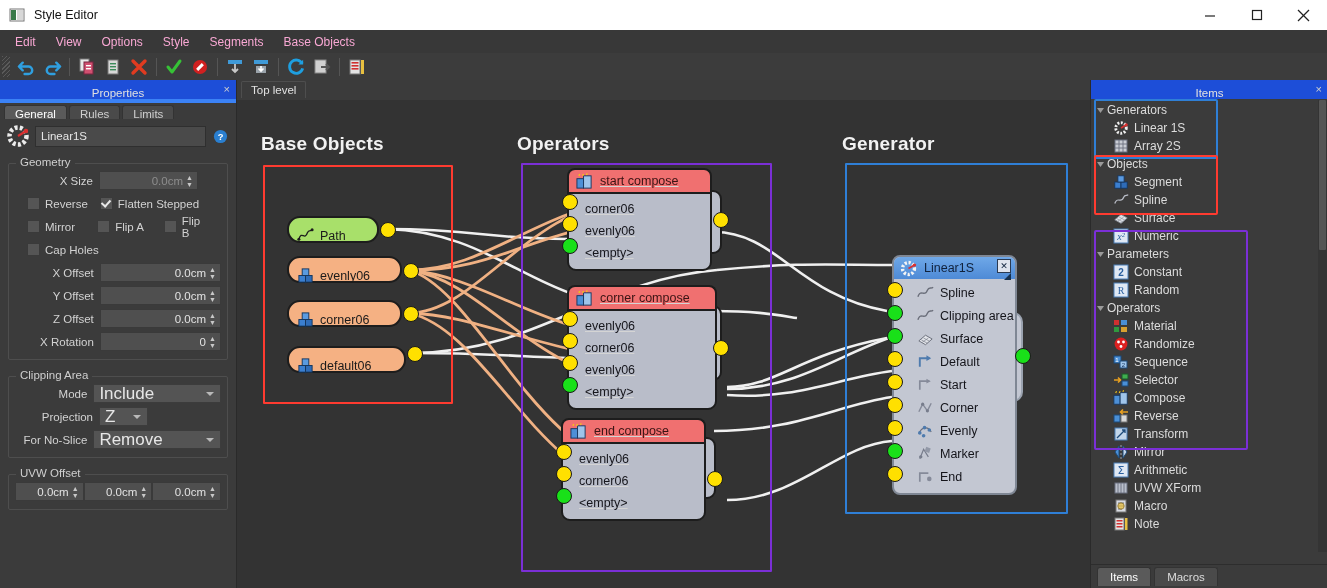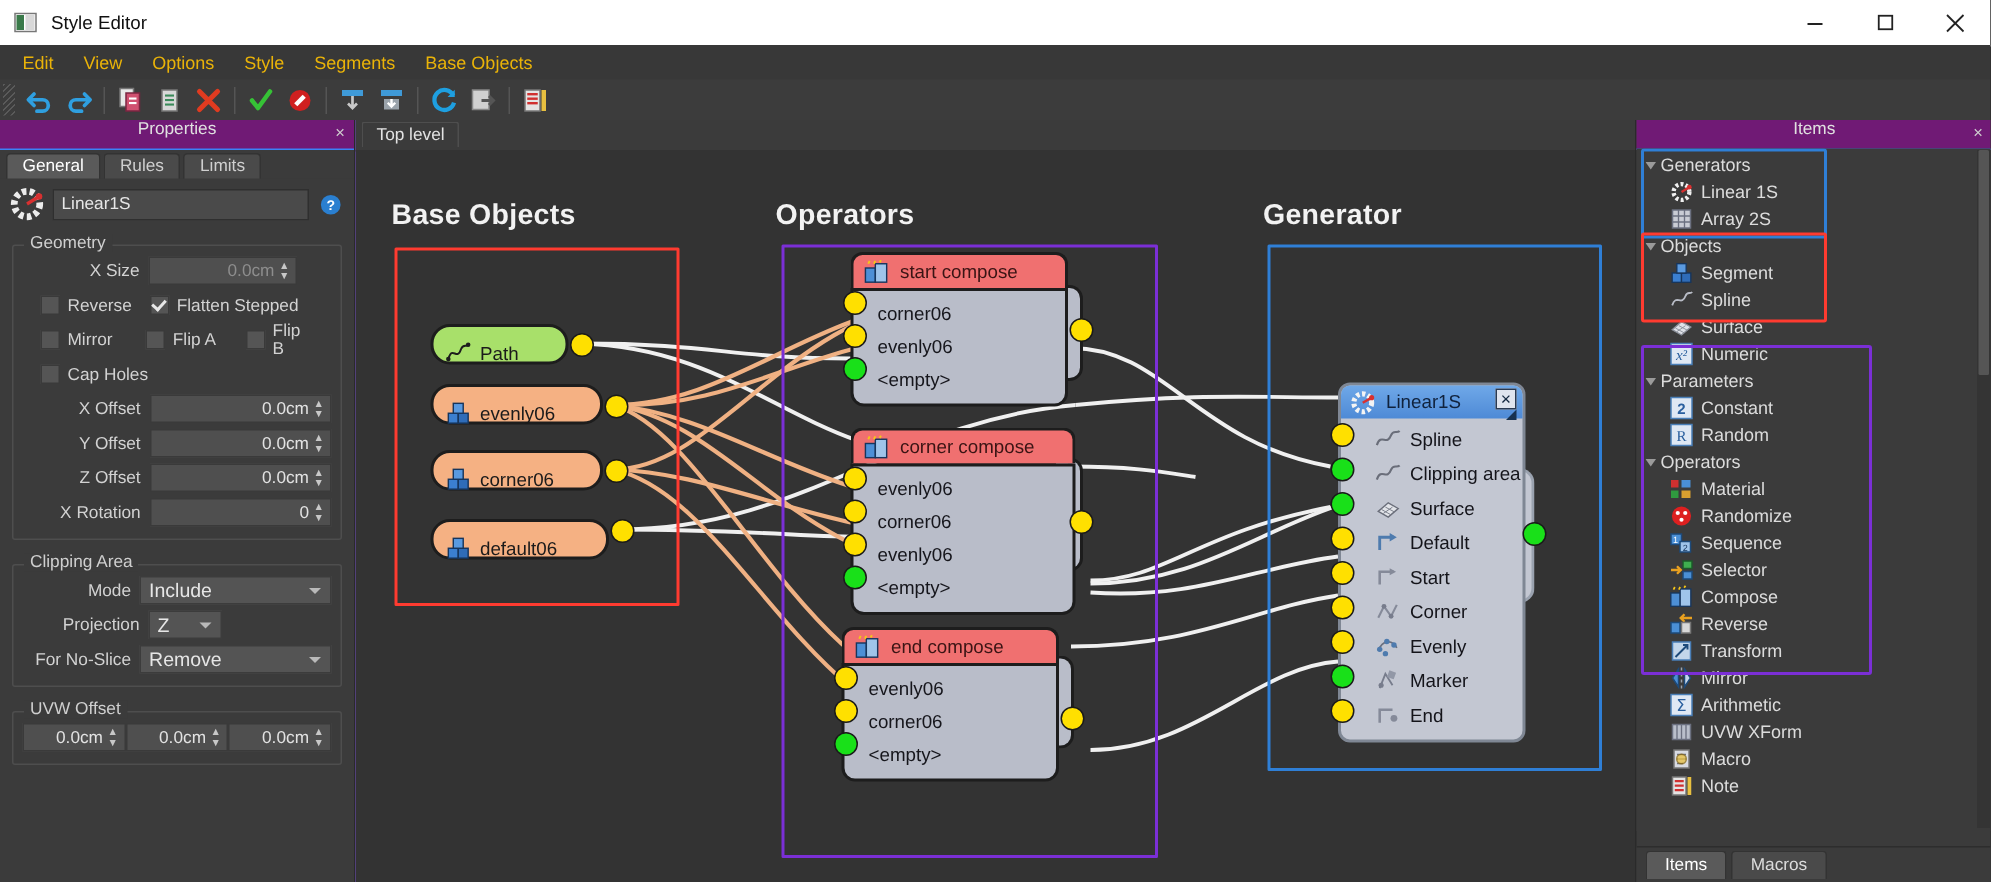--- a/index.html
+++ b/index.html
@@ -12,35 +12,35 @@
   #titlebar{position:absolute;left:0;top:0;width:1327px;height:30px;background:#ffffff;
             border-bottom:1px solid #e2e2e2;display:flex;align-items:center;}
   #titlebar .tb-icon{margin-left:9px;width:16px;height:16px;flex:0 0 16px;}
   #titlebar .tb-title{margin-left:9px;color:#111;font-size:12.5px;}
   #win-ctl{position:absolute;right:0;top:0;height:30px;display:flex;}
   #win-ctl .wbtn{width:47px;height:30px;display:flex;align-items:center;justify-content:center;color:#222;}
   #win-ctl .wbtn svg{display:block;}
 
   
   #menubar{position:absolute;left:0;top:30px;width:1327px;height:23px;background:#383838;display:flex;align-items:center;}
-  #menubar .mi{padding:3px 9px;margin-left:2px;color:#eab308;font-size:12px;}
+  #menubar .mi{padding:3px 9px;margin-left:2px;color:#f9a8d4;font-size:12px;}
   #menubar .mi:first-child{margin-left:6px;}
 
   
   #toolbar{position:absolute;left:0;top:53px;width:1327px;height:27px;background:#3c3c3c;
            border-bottom:1px solid #2e2e2e;display:flex;align-items:center;}
   .grip{width:8px;height:21px;margin-left:2px;margin-right:3px;
         background:repeating-linear-gradient(135deg,#5a5a5a 0 1px,transparent 1px 3px);}
   .tbtn{width:26px;height:23px;display:flex;align-items:center;justify-content:center;}
   .tsep{width:1px;height:18px;background:#555;margin:0 4px;}
 
   
   #props{position:absolute;left:0;top:80px;width:236px;height:508px;background:#3b3b3b;border-right:1px solid #2a2a2a;}
-  .dock-cap{height:19px;background:#701a75;display:flex;align-items:flex-start;justify-content:center;position:relative;
-            font-size:11.5px;color:#e0e0e0;border-bottom:1px solid #3b82f6;}
+  .dock-cap{height:19px;background:#1d4ed8;display:flex;align-items:flex-end;justify-content:center;position:relative;
+            font-size:11.5px;color:#e0e0e0;border-bottom:4px solid #3b82f6;}
   .dock-cap .x{position:absolute;right:6px;top:3px;color:#cfcfcf;font-size:11px;}
   .tabrow{height:20px;background:#3b3b3b;display:flex;align-items:flex-end;padding-left:4px;}
   .ptab{padding:2px 10px 3px;font-size:11.5px;color:#cfcfcf;background:#4a4a4a;border:1px solid #333;border-bottom:none;
         border-radius:3px 3px 0 0;margin-right:2px;}
   .ptab.active{background:#5a5a5a;color:#fff;}
   .ptab.plain{background:#4a4a4a;}
 
   #propbody{position:absolute;left:0;top:39px;width:236px;height:469px;background:#3b3b3b;}
   .namerow{display:flex;align-items:center;height:26px;margin:4px 6px 0 6px;}
   .namerow .nicon{width:24px;height:24px;flex:0 0 24px;margin-right:5px;}
@@ -56,42 +56,42 @@
         justify-content:flex-end;padding-right:2px;}
   .spin span.v{font-size:11.5px;color:#e2e2e2;padding-right:3px;}
   .spin.dis span.v{color:#8d8d8d;}
   .spin .arr{display:flex;flex-direction:column;width:9px;}
   .spin .arr i{font-style:normal;font-size:7px;line-height:7px;color:#c8c8c8;}
   .cbx{width:11px;height:11px;background:#555;border:1px solid #3a3a3a;margin-right:5px;position:relative;flex:0 0 11px;}
   .cbx.on::after{content:"";position:absolute;left:2px;top:0px;width:4px;height:7px;border:solid #e8e8e8;
                  border-width:0 2px 2px 0;transform:rotate(42deg);}
   .cbl{font-size:11.5px;color:#d2d2d2;margin-right:12px;}
   .combo{height:17px;background:#545454;border:1px solid #3c3c3c;display:flex;align-items:center;
-         padding-left:5px;font-size:13px;color:#e6e6e6;position:relative;}
+         padding-left:5px;font-size:17px;color:#e6e6e6;position:relative;}
   .combo .cv{flex:1;}
   .combo .carr{width:0;height:0;border-left:4px solid transparent;border-right:4px solid transparent;
                border-top:4px solid #b9b9b9;margin-right:6px;}
 
   
-  #canvaswrap{position:absolute;left:237px;top:80px;width:853px;height:508px;background:#8b5cf6;overflow:hidden;}
+  #canvaswrap{position:absolute;left:237px;top:80px;width:853px;height:508px;background:#14b8a6;overflow:hidden;}
   #bcrumb{position:absolute;left:0;top:0;width:853px;height:20px;background:#3b3b3b;border-bottom:1px solid #2c2c2c;}
   #bcrumb .bt{position:absolute;left:4px;top:1px;padding:2px 9px;font-size:11.5px;color:#e2e2e2;
               background:#3b3b3b;border:1px solid #4e4e4e;border-bottom:none;border-radius:2px 2px 0 0;}
   #graph{position:absolute;left:0;top:20px;width:853px;height:488px;background:#333333;}
   #wires{position:absolute;left:0;top:0;width:853px;height:488px;}
 
   .gtitle{position:absolute;font-size:19px;font-weight:bold;color:#f2f2f2;letter-spacing:.2px;}
   .grp{position:absolute;border:2px solid #888;border-radius:1px;}
 
   .node{position:absolute;border-radius:9px;}
   .pill{height:27px;border-radius:13px;display:flex;align-items:center;padding:12px 14px 0 8px;
         border:2px solid #1d1d1d;box-sizing:border-box;font-size:12.5px;color:#1b1b1b;}
   .pill .pic{width:17px;height:17px;margin-right:6px;flex:0 0 17px;}
 
-  .cnode{position:absolute;}
+  .cnode{position:absolute;text-decoration:underline;}
   .cnode .hdr{height:24px;background:#f07070;border:2px solid #1d1d1d;border-bottom:none;border-radius:8px 8px 0 0;
               display:flex;align-items:center;padding-left:7px;font-size:12.5px;color:#3a1414;box-sizing:border-box;}
   .cnode .hdr .hic{width:17px;height:17px;margin-right:7px;flex:0 0 17px;}
   .cnode .bdy{background:#b9bdc9;border:2px solid #1d1d1d;border-top:2px solid #1d1d1d;border-radius:0 0 9px 9px;
               padding:4px 0 5px;box-sizing:border-box;}
   .cnode .row{height:22px;display:flex;align-items:center;padding-left:16px;font-size:12.5px;color:#16161c;}
   .outstub{position:absolute;background:#b9bdc9;border:2px solid #1d1d1d;border-left:none;border-radius:0 9px 9px 0;}
 
   .port{position:absolute;width:14px;height:14px;border-radius:50%;border:1px solid #1a1a1a;}
   .p-y{background:#ffe000;}

